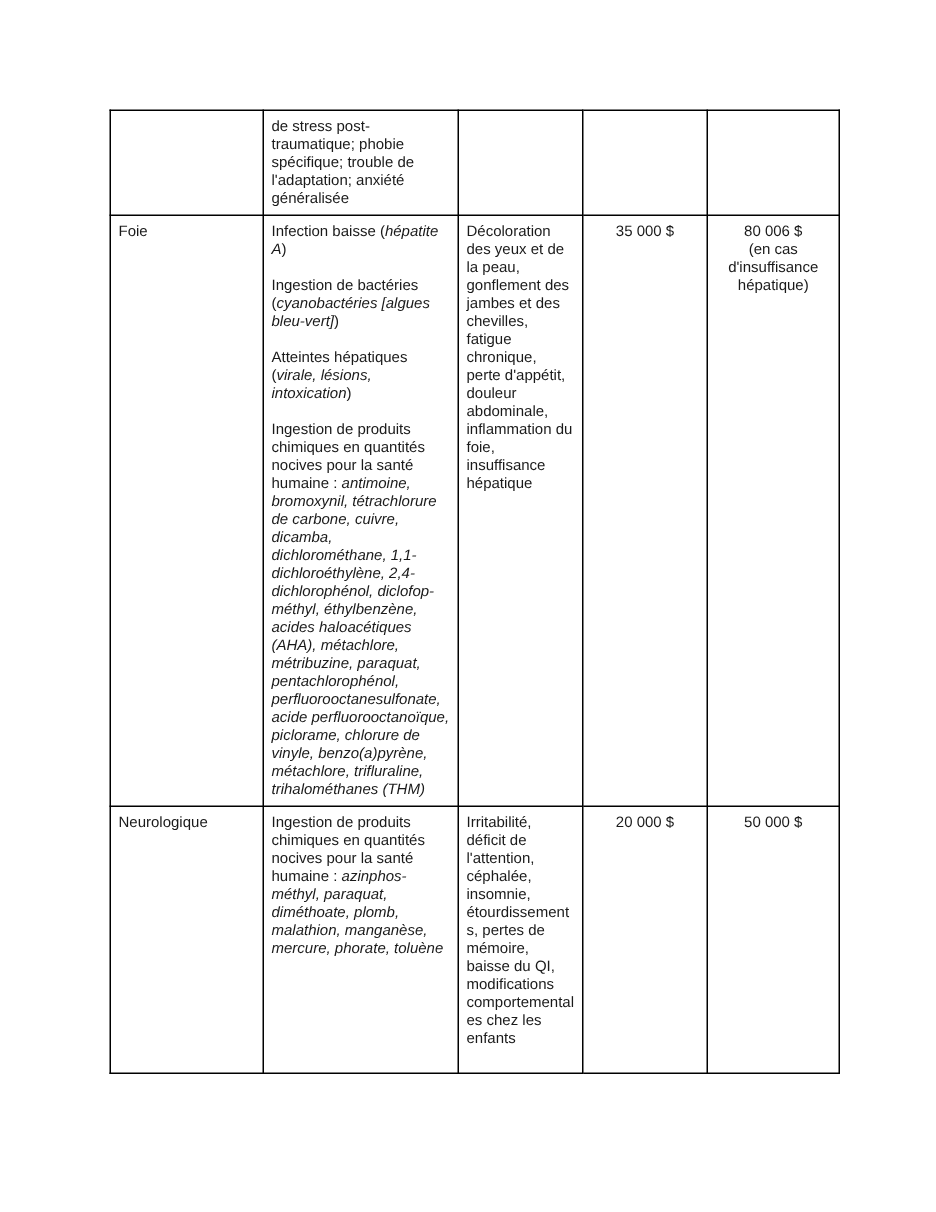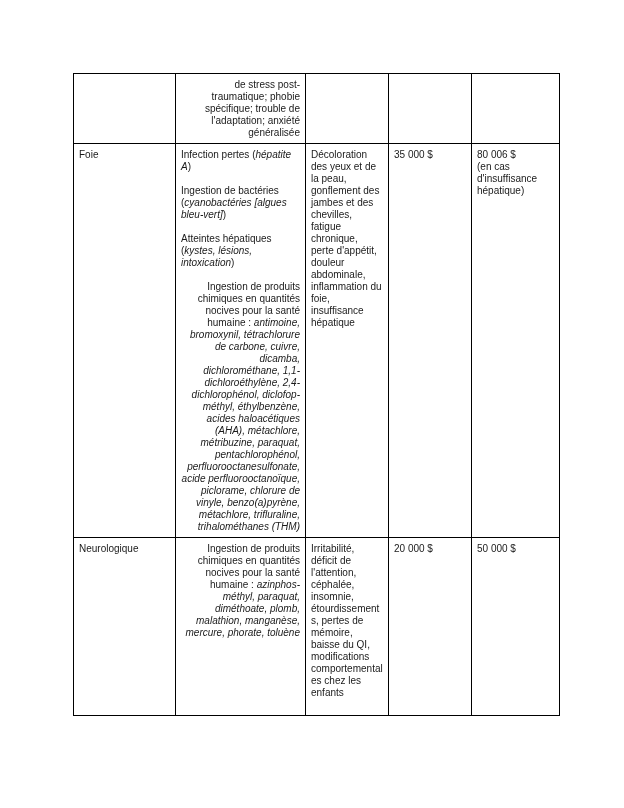--- a/index.html
+++ b/index.html
@@ -30,24 +30,24 @@
     font-size: 10px;
     line-height: 12px;
     color: #1a1a1a;
     overflow: hidden;
     overflow-wrap: break-word;
     word-wrap: break-word;
   }
   tr.row-cont  { height: 70px; }
   tr.row-foie  { height: 391px; margin-top: 12px; }
   tr.row-neuro { height: 178px; }
-  td.cell-amount { text-align: left; }
+  td.cell-amount { text-align: center; }
   .amount-value { white-space: nowrap; }
   .para { margin-bottom: 12px; }
-  .para:last-child { margin-bottom: 0; text-align: right; }
+  .para:last-child { margin-bottom: 0; }
   em { font-style: italic; }
 </style>
 </head>
 <body>
 
 <div class="page">
   <table class="doc-table">
     <colgroup>
       <col style="width:102px">
       <col style="width:130px">
@@ -65,23 +65,23 @@
         <td class="cell-amount">
           <div class="amount-value"></div>
         </td>
         <td class="cell-amount">
           <div class="amount-value"></div>
         </td>
       </tr>
       <tr class="row-foie">
         <td>Foie</td>
         <td>
-            <div class="para"><span>Infection pertes (</span><em>hépatite A</em><span>)</span></div>
+            <div class="para"><span>Infection baisse (</span><em>hépatite A</em><span>)</span></div>
             <div class="para"><span>Ingestion de bactéries (</span><em>cyanobactéries [algues bleu-vert]</em><span>)</span></div>
-            <div class="para"><span>Atteintes hépatiques (</span><em>kystes, lésions, intoxication</em><span>)</span></div>
+            <div class="para"><span>Atteintes hépatiques (</span><em>virale, lésions, intoxication</em><span>)</span></div>
             <div class="para"><span>Ingestion de produits chimiques en quantités nocives pour la santé humaine : </span><em>antimoine, bromoxynil, tétrachlorure de carbone, cuivre, dicamba, dichlorométhane, 1,1-dichloroéthylène, 2,4-dichlorophénol, diclofop-méthyl, éthylbenzène, acides haloacétiques (AHA), métachlore, métribuzine, paraquat, pentachlorophénol, perfluorooctanesulfonate, acide perfluorooctanoïque, piclorame, chlorure de vinyle, benzo(a)pyrène, métachlore, trifluraline, trihalométhanes (THM)</em></div>
           </td>
         <td>Décoloration des yeux et de la peau, gonflement des jambes et des chevilles, fatigue chronique, perte d'appétit, douleur abdominale, inflammation du foie, insuffisance hépatique</td>
         <td class="cell-amount">
           <div class="amount-value">35 000 $</div>
         </td>
         <td class="cell-amount">
           <div class="amount-value">80 006 $</div>
           <div class="amount-note">(en cas d'insuffisance hépatique)</div>
         </td>

